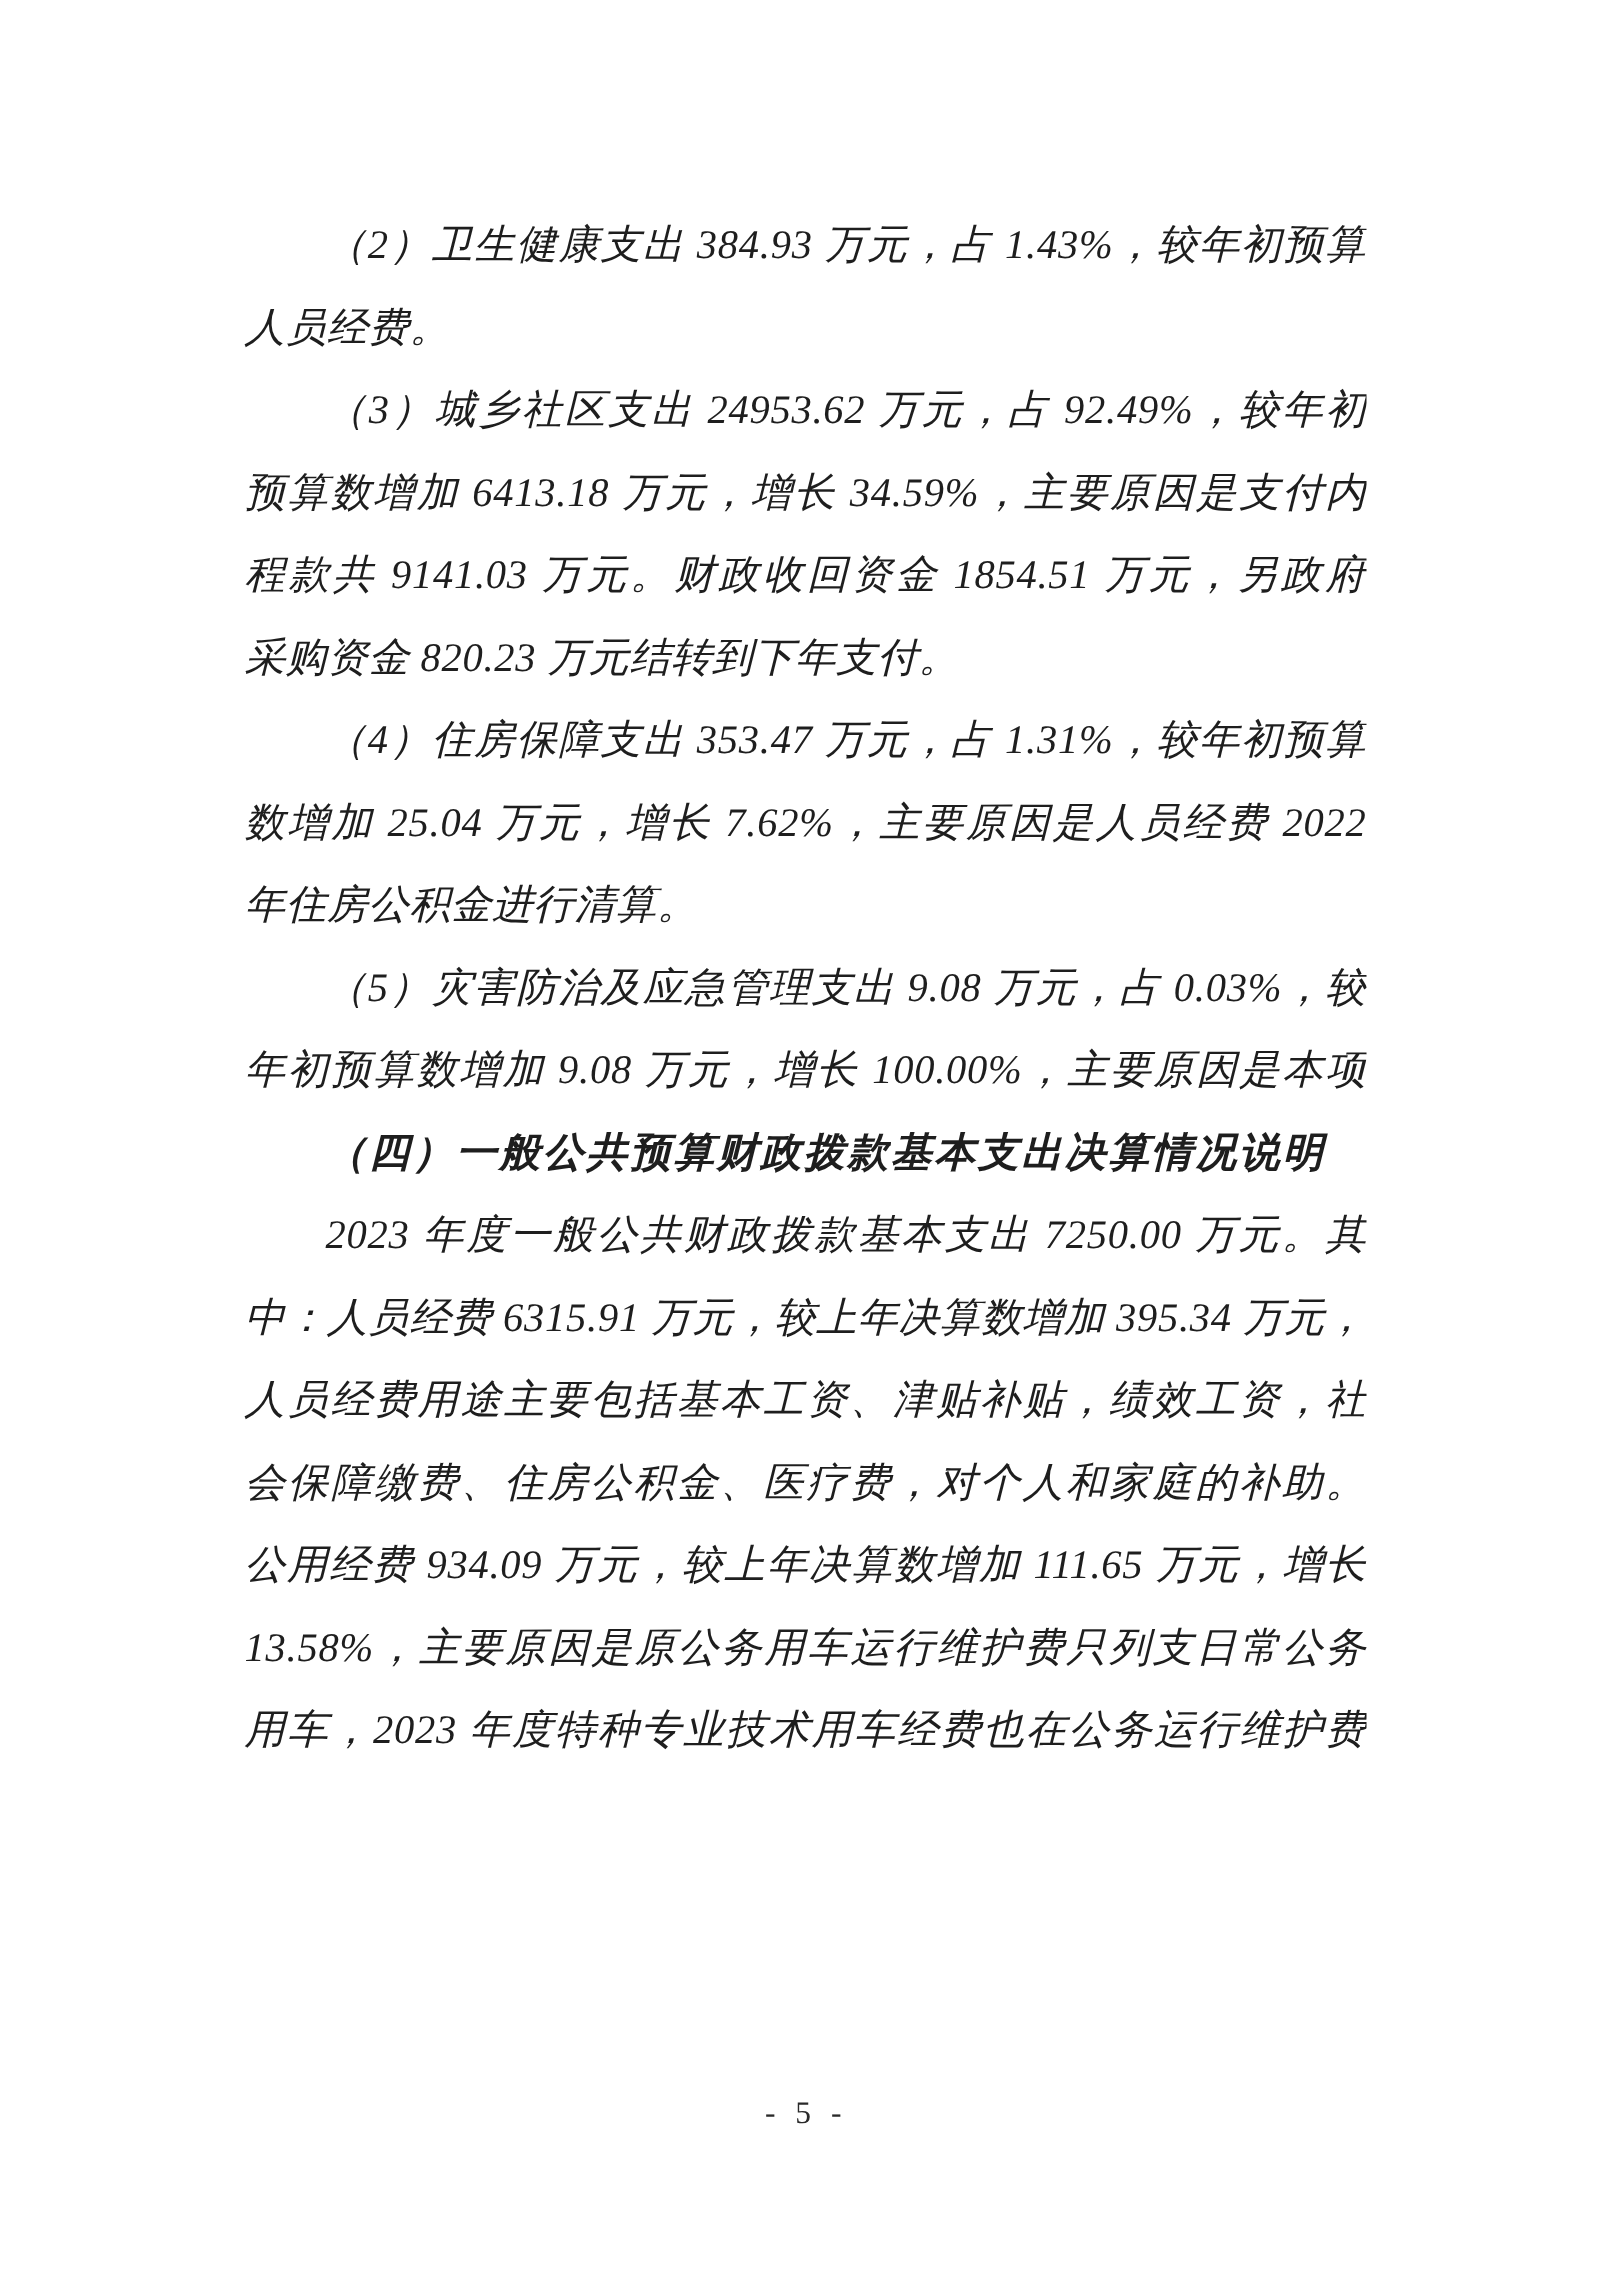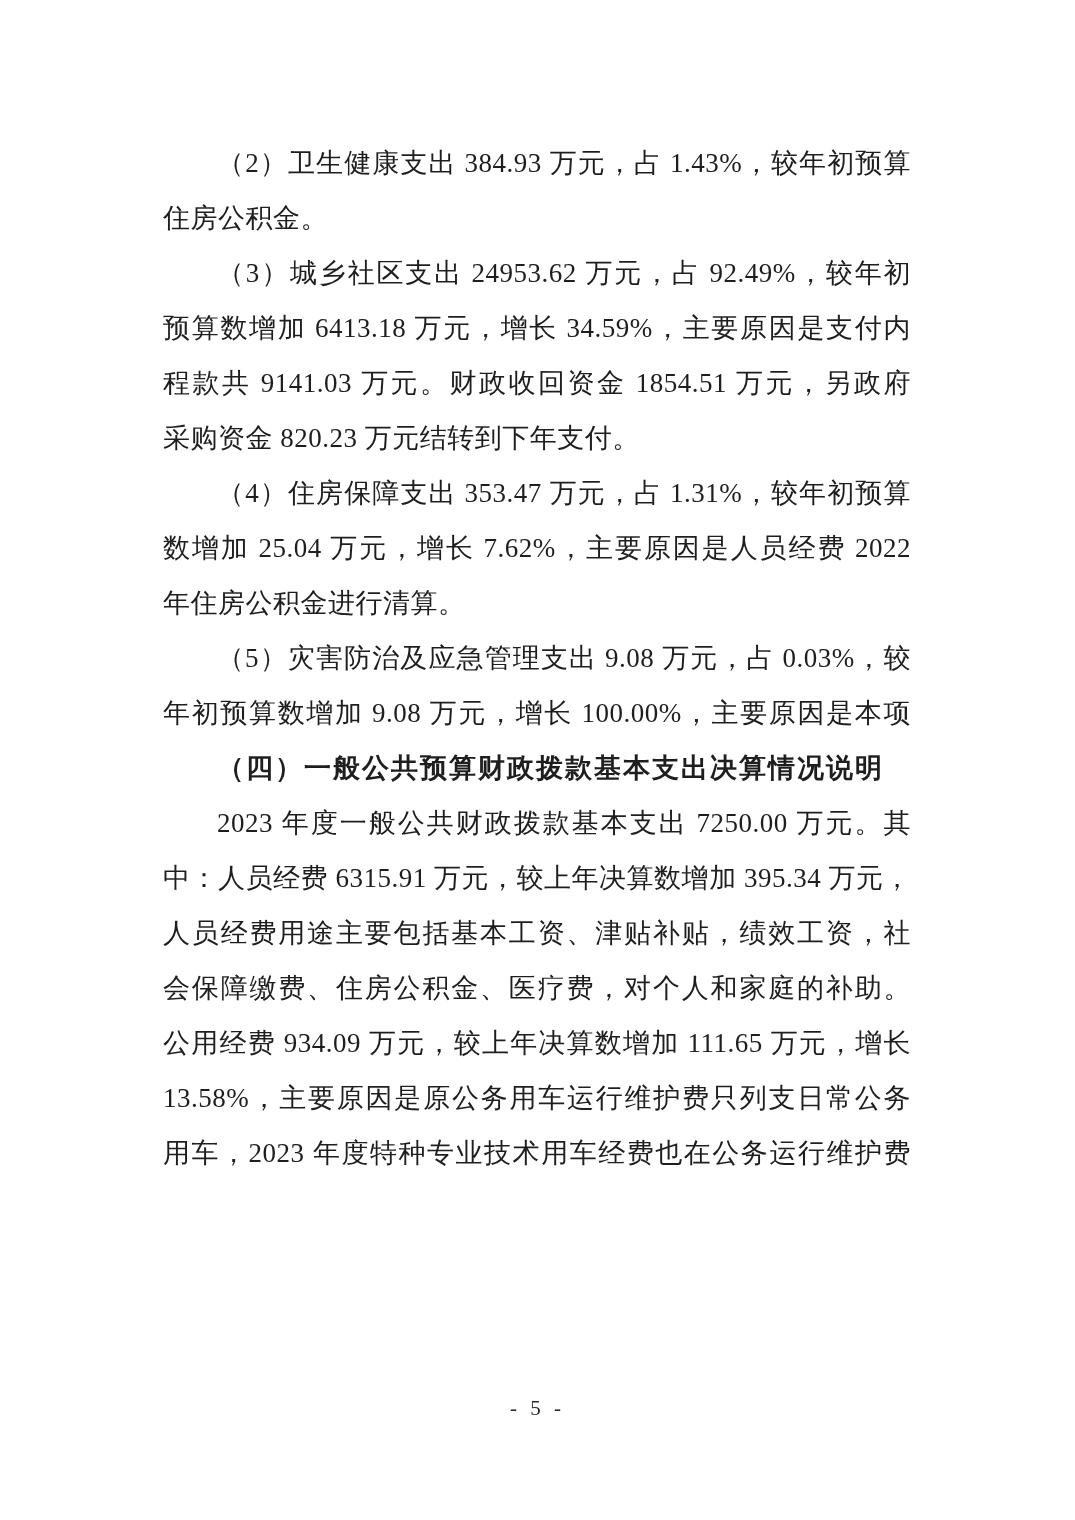--- a/index.html
+++ b/index.html
@@ -27,20 +27,21 @@
     padding: 0;
   }
   .line {
     font-size: 27px;
     line-height: 55px;
     height: 55px;
     overflow: hidden;
     text-align: justify;
     letter-spacing: 0.5px;
     white-space: normal;
+    font-style: italic;
   }
   
   .line.fill {
     text-align-last: justify;
   }
   .line.first {
     text-indent: 2em;
   }
   .paragraph.heading .line {
     font-weight: bold;
@@ -58,21 +59,21 @@
     letter-spacing: 4px;
   }
 </style>
 </head>
 <body>
 
 <div class="page">
   <div class="content">
       <div class="paragraph">
         <div class="line first fill">（2）卫生健康支出 384.93 万元，占 1.43%，较年初预算</div>
-        <div class="line">住房公积金。</div>
+        <div class="line">人员经费。</div>
       </div>
       <div class="paragraph">
         <div class="line first fill">（3）城乡社区支出 24953.62 万元，占 92.49%，较年初</div>
         <div class="line fill">预算数增加 6413.18 万元，增长 34.59%，主要原因是支付内</div>
         <div class="line fill">程款共 9141.03 万元。财政收回资金 1854.51 万元，另政府</div>
         <div class="line">采购资金 820.23 万元结转到下年支付。</div>
       </div>
       <div class="paragraph">
         <div class="line first fill">（4）住房保障支出 353.47 万元，占 1.31%，较年初预算</div>
         <div class="line fill">数增加 25.04 万元，增长 7.62%，主要原因是人员经费 2022</div>

